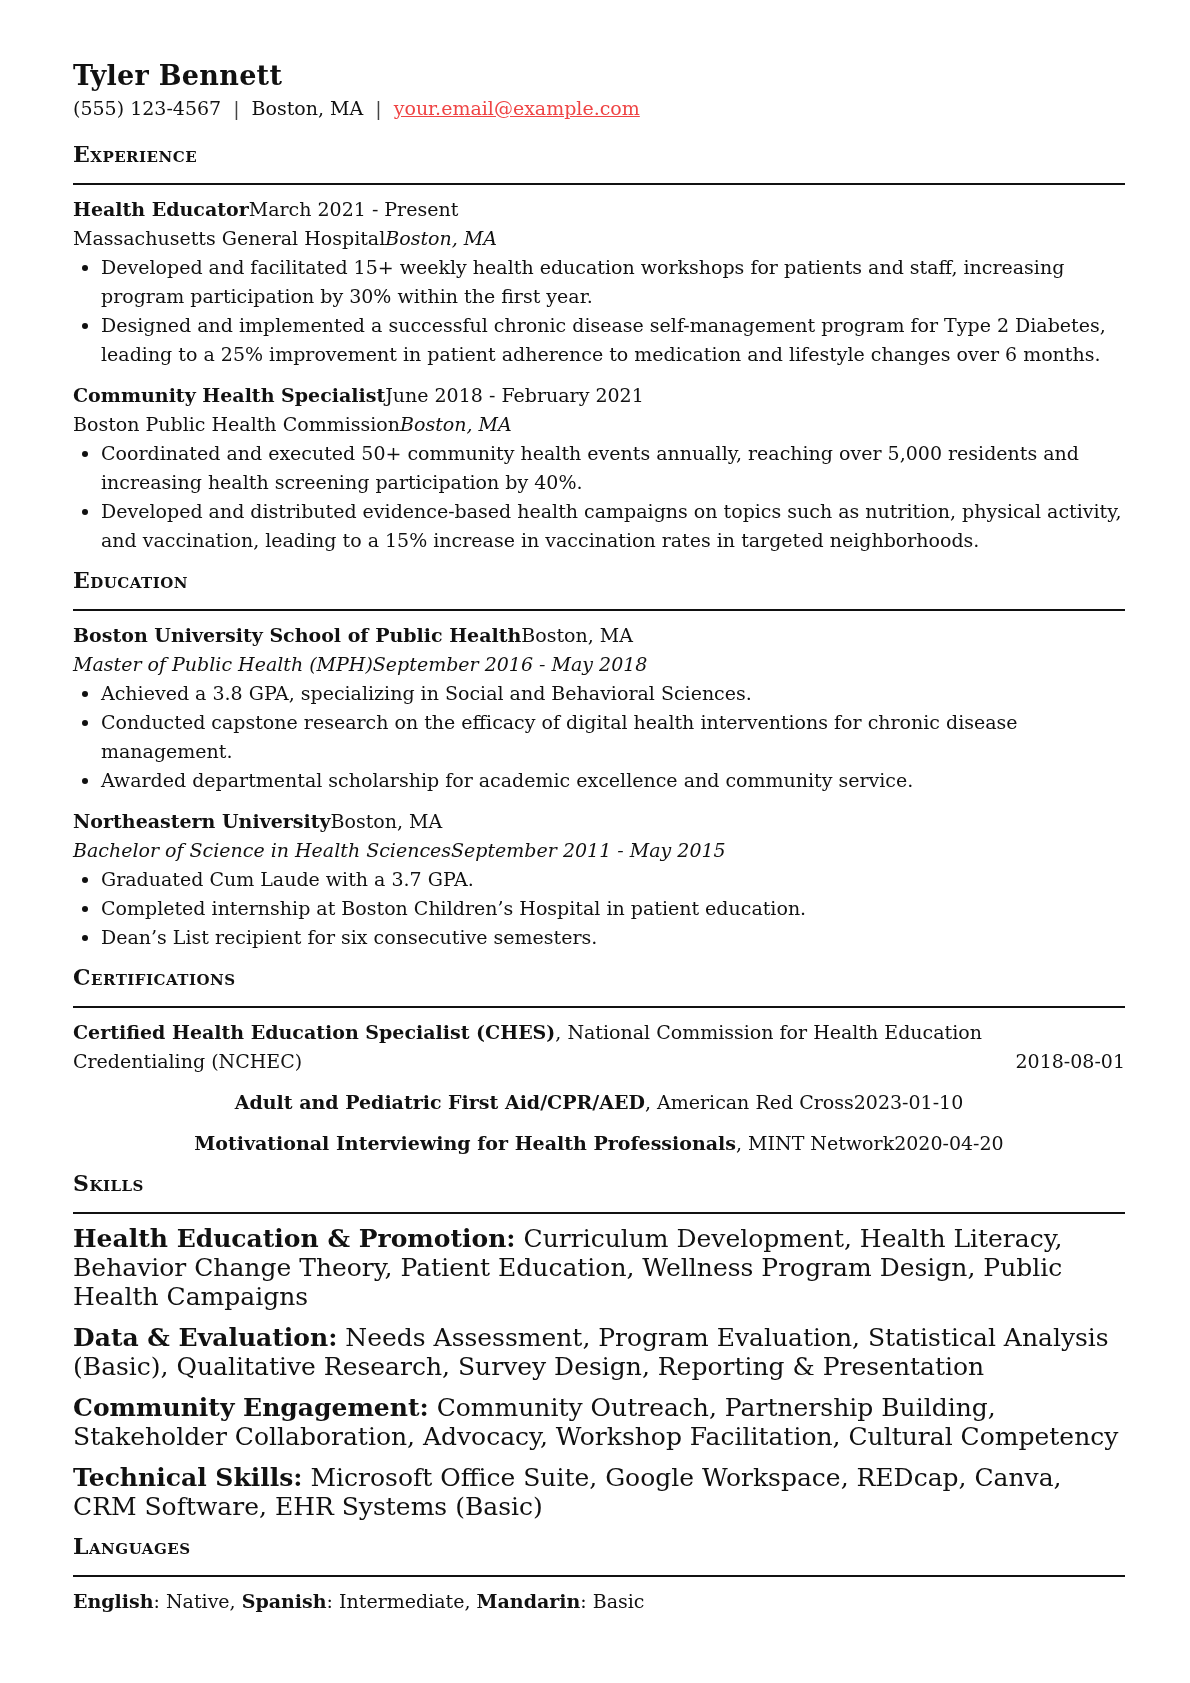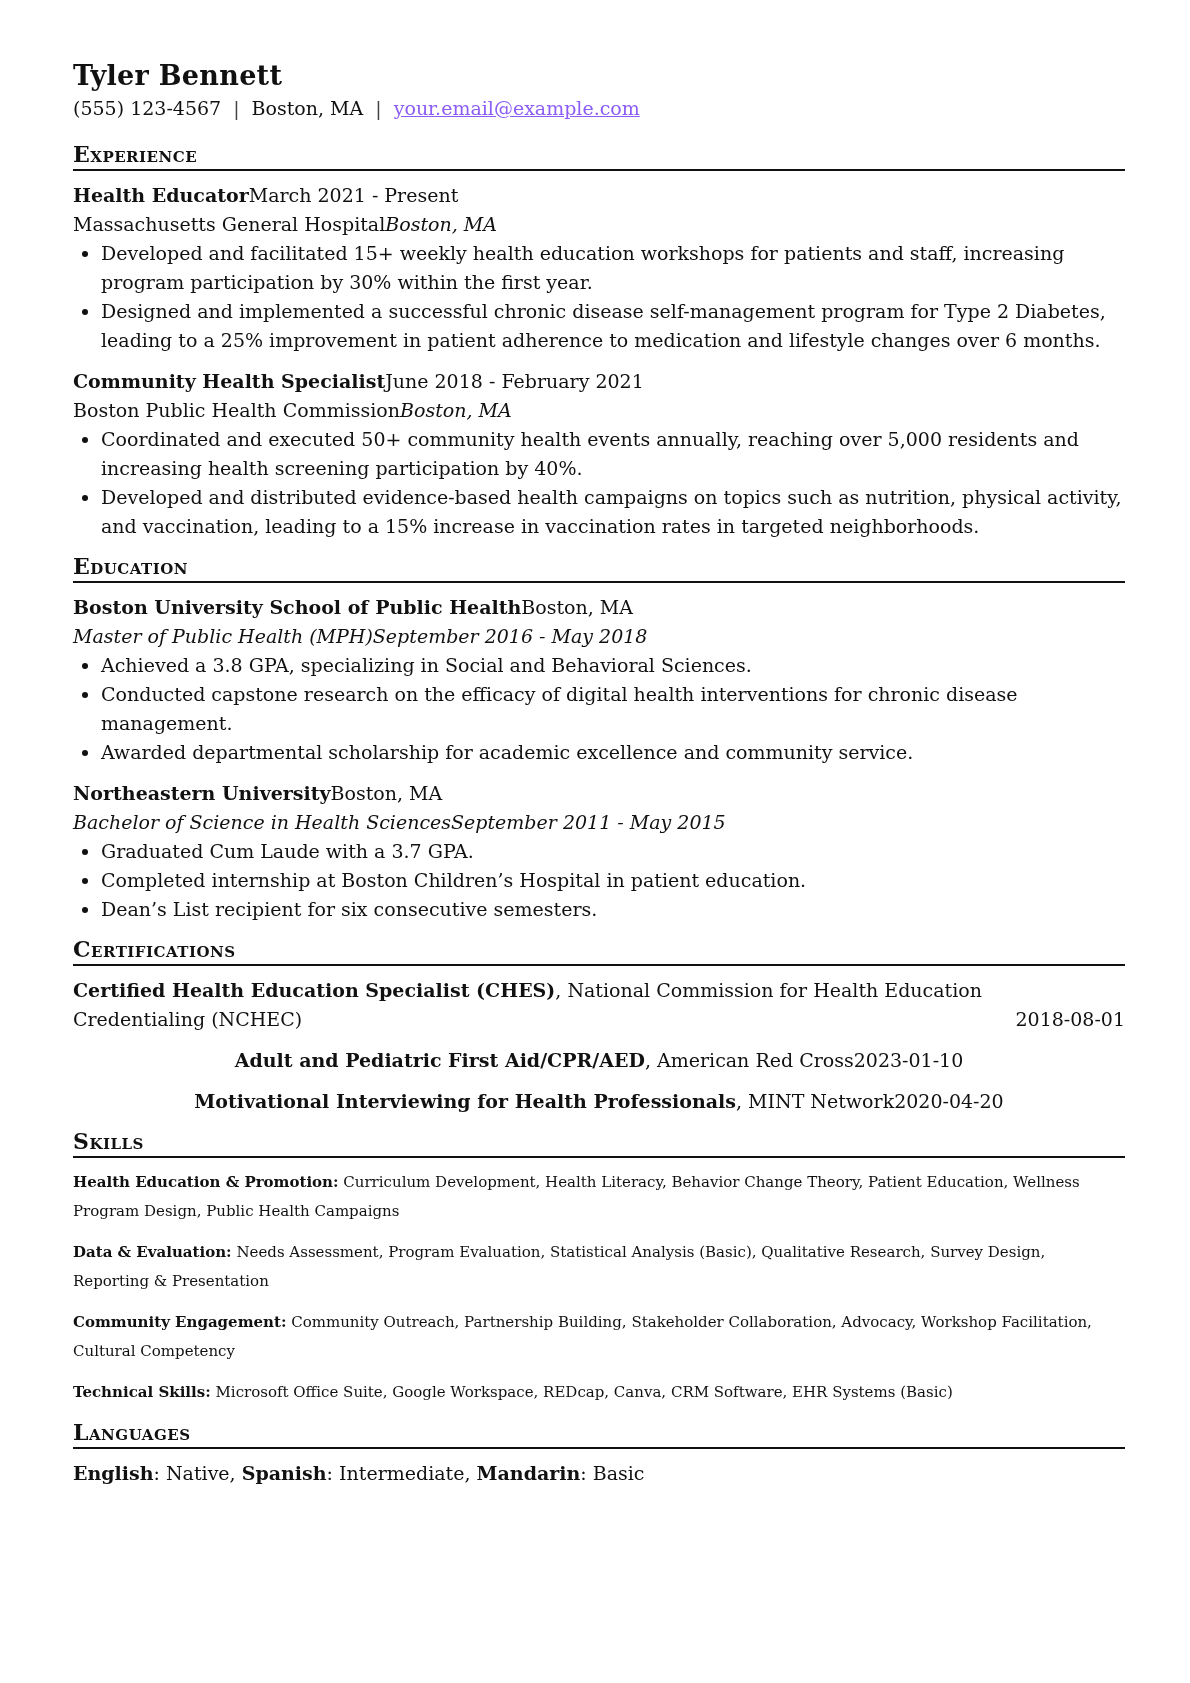--- a/index.html
+++ b/index.html
@@ -2,32 +2,32 @@
 <html><head>
 <meta charset="utf-8">
 <style>
   html, body { margin: 0; padding: 0; background: #ffffff; }
   body { width: 1190px; height: 1683px; position: relative; overflow: hidden;
          font-family: "DejaVu Serif", "Liberation Serif", serif; color: #111; }
   .page { position: absolute; left: 73px; top: 60px; width: 1052px; }
   .name { font-size: 27px; font-weight: bold; margin: 0 0 6px 0; letter-spacing: 0.3px; }
   .contact { font-size: 19px; margin-bottom: 22px; }
   .contact .sep { margin: 0 12px; color: #444; }
-  .contact a { color: #8b5cf6; text-decoration: underline; }
+  .contact a { color: #ef4444; text-decoration: underline; }
   .section { margin-bottom: 6px; }
   .section-title { font-size: 22px; font-weight: bold; font-variant: small-caps; letter-spacing: 0.5px;
-                   border-bottom: 2px solid #111; padding-bottom: 2px; margin: 0 0 10px 0; }
+                   border-bottom: 2px solid #111; padding-bottom: 16px; margin: 0 0 10px 0; }
   .row { display: flex; justify-content: flex-start; font-size: 19px; line-height: 29px; }
   .bold { font-weight: bold; }
   .italic { font-style: italic; }
   ul { margin: 0 0 12px 0; padding-left: 28px; font-size: 19px; line-height: 29px; }
   li { margin: 0; }
   .cert { font-size: 19px; line-height: 29px; margin-bottom: 12px; }
   .cert-line { display: flex; justify-content: center; }
-  .skill { font-size: 15px; line-height: 29px; margin-bottom: 12px; margin-top: 6px; }
+  .skill { font-size: 25px; line-height: 29px; margin-bottom: 12px; margin-top: 6px; }
   .lang { font-size: 19px; line-height: 29px; }
 </style>
 </head>
 <body>
 
 <div class="page">
   <h1 class="name">Tyler Bennett</h1>
   <div class="contact">
     <span>(555) 123-4567</span><span class="sep">|</span><span>Boston, MA</span><span class="sep">|</span><a href="#">your.email@example.com</a>
   </div>

